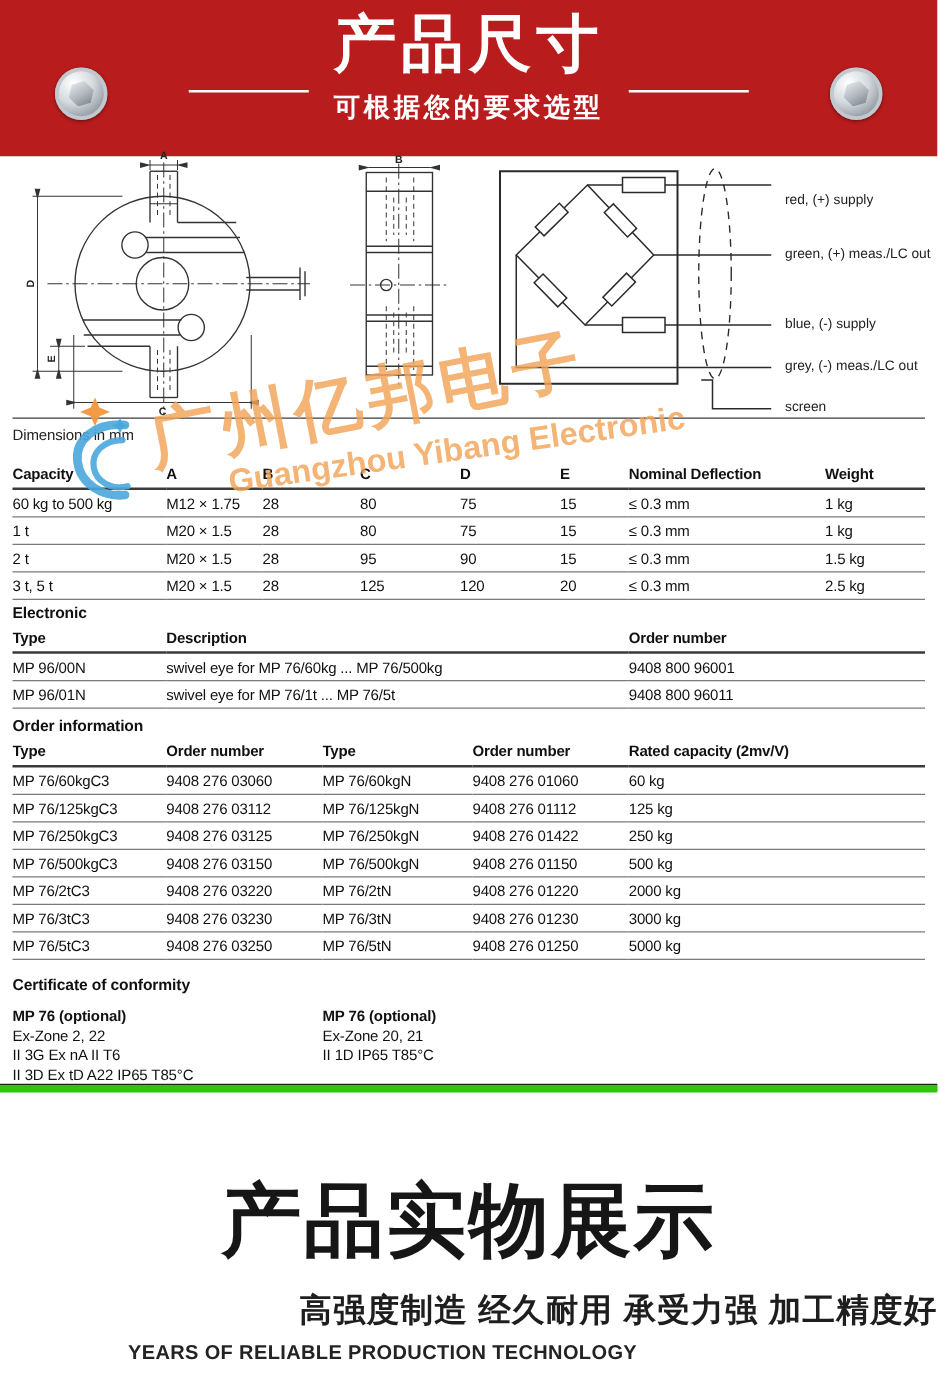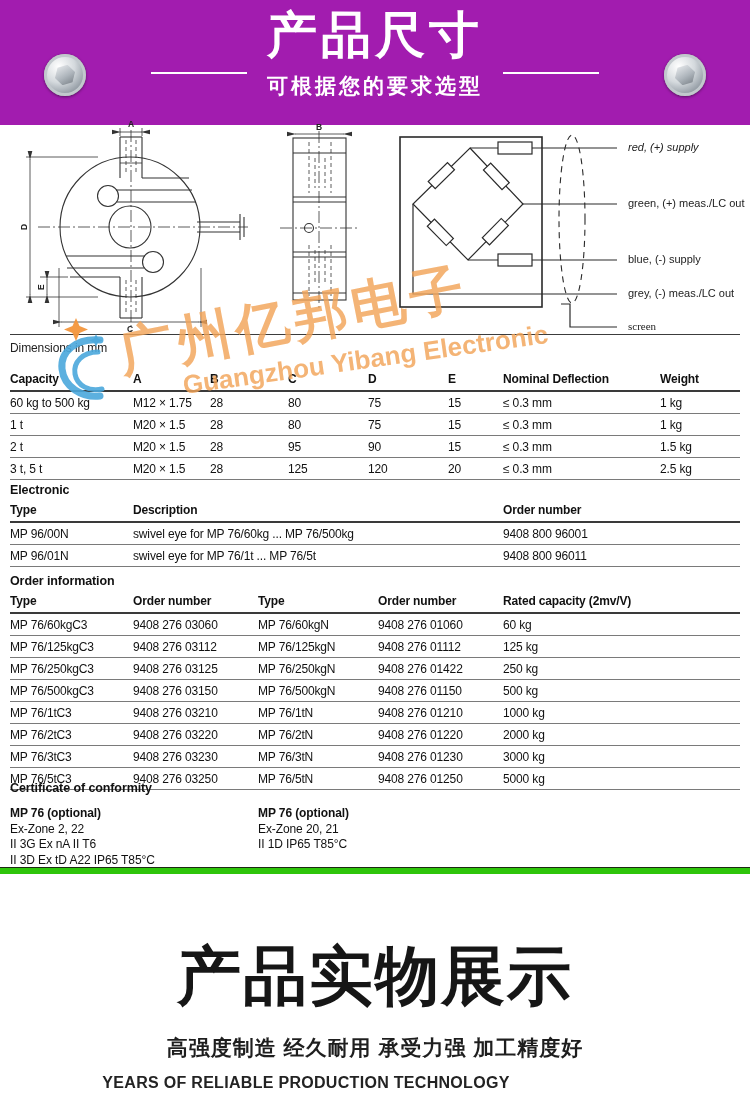--- a/index.html
+++ b/index.html
@@ -1,20 +1,20 @@
 <!DOCTYPE html>
 <html><head>
 <meta charset="utf-8">
 <style>
   html,body{margin:0;padding:0;}
   body{width:750px;height:1100px;background:#fff;position:relative;overflow:hidden;
        font-family:"Liberation Sans",sans-serif;color:#111;}
 
   
-  .banner{position:absolute;top:0;left:0;width:750px;height:125px;background:#a21caf;}
+  .banner{position:absolute;top:0;left:0;width:750px;height:125px;background:#b91c1c;}
   .banner-title{margin-top:7px;text-align:center;color:#fff;font-size:50px;font-weight:bold;letter-spacing:4px;line-height:56px;}
   .banner-subrow{display:flex;justify-content:center;gap:20px;margin-top:9px;}
   .banner-line{width:96px;height:2px;background:#fff;}
   .banner-sub{color:#fff;font-size:21px;font-weight:bold;letter-spacing:3px;}
   .screw{position:absolute;width:42px;height:42px;border-radius:50%;
          background:radial-gradient(circle at 35% 30%,#ffffff,#d4d9dd 40%,#9aa2aa 68%,#5c646b 100%);
          box-shadow:inset 0 0 0 3px #c2c8cd, inset 0 0 2px #555, 0 1px 3px rgba(0,0,0,.45);}
   .screw-hex{position:absolute;left:50%;top:50%;width:21px;height:21px;transform:translate(-50%,-50%) rotate(14deg);
          clip-path:polygon(50% 0,93% 25%,93% 75%,50% 100%,7% 75%,7% 25%);
          background:linear-gradient(135deg,#f2f4f6 0%,#aeb5bc 55%,#6f767d 100%);}
@@ -47,22 +47,22 @@
   .wm{z-index:5;pointer-events:none;}
   .wm-cn{position:absolute;left:120px;top:318px;font-size:54px;font-weight:bold;letter-spacing:5px;
          color:rgba(241,163,88,0.82);transform:rotate(-11deg);transform-origin:left center;white-space:nowrap;}
   .wm-en{position:absolute;left:183px;top:370px;font-size:26px;font-weight:bold;
          color:rgba(241,163,88,0.82);transform:rotate(-8deg);transform-origin:left center;white-space:nowrap;}
   .wm-logo{position:absolute;left:48px;top:306px;}
 
   
   .foot-title{position:absolute;left:0;top:936px;width:750px;text-align:center;
               font-size:64px;line-height:80px;font-weight:900;color:#161616;letter-spacing:2px;}
-  .foot-sub{position:absolute;left:0;top:1030px;width:750px;text-align:center;
-            font-size:21px;line-height:36px;font-weight:600;color:#1e1e1e;letter-spacing:1px;}
+  .foot-sub{position:absolute;left:0;top:1030px;width:750px;text-align:right;
+            font-size:26px;line-height:36px;font-weight:600;color:#1e1e1e;letter-spacing:1px;}
   .foot-tag{position:absolute;left:0;top:1072px;width:612px;text-align:center;
             font-size:16px;line-height:22px;font-weight:bold;color:#232323;letter-spacing:0.3px;}
 </style>
 </head>
 <body>
 
 <div class="page">
 
   <div class="banner">
     <div class="screw" style="left:44px;top:54px;">
@@ -184,25 +184,25 @@
       <polyline points="413,204 413,294 617,294"></polyline>
       <rect x="498" y="142" width="34" height="12" fill="#fff"></rect>
       <rect x="498" y="254" width="34" height="12" fill="#fff"></rect>
 
       <polyline points="561,304 570,304 570,327 617,327"></polyline>
 
       <ellipse cx="572" cy="219" rx="13" ry="84" stroke-dasharray="6 5" stroke-width="1.1"></ellipse>
     </g>
   </svg>
 
-  <div class="wire-label" style="top:141px;font-style:italic;">red, (+) supply</div>
+  <div class="wire-label" style="top:154px;">red, (+) supply</div>
   <div class="wire-label" style="top:197px;">green, (+) meas./LC out</div>
   <div class="wire-label" style="top:253px;">blue, (-) supply</div>
   <div class="wire-label" style="top:287px;">grey, (-) meas./LC out</div>
-  <div class="wire-label" style="top:320px;font-family:Liberation Serif, serif;">screen</div>
+  <div class="wire-label" style="top:320px;">screen</div>
 
   <div class="rule-top"></div>
   <div class="dims-note">Dimensions in mm</div>
 
   <table class="tbl" style="top:369px;">
     <colgroup>
       <col style="width:123px">
         <col style="width:77px">
         <col style="width:78px">
         <col style="width:80px">
@@ -336,27 +336,20 @@
           <td>250 kg</td>
         </tr>
         <tr>
           <td>MP 76/500kgC3</td>
           <td>9408 276 03150</td>
           <td>MP 76/500kgN</td>
           <td>9408 276 01150</td>
           <td>500 kg</td>
         </tr>
         <tr>
-          <td>MP 76/1tC3</td>
-          <td>9408 276 03210</td>
-          <td>MP 76/1tN</td>
-          <td>9408 276 01210</td>
-          <td>1000 kg</td>
-        </tr>
-        <tr>
           <td>MP 76/2tC3</td>
           <td>9408 276 03220</td>
           <td>MP 76/2tN</td>
           <td>9408 276 01220</td>
           <td>2000 kg</td>
         </tr>
         <tr>
           <td>MP 76/3tC3</td>
           <td>9408 276 03230</td>
           <td>MP 76/3tN</td>

